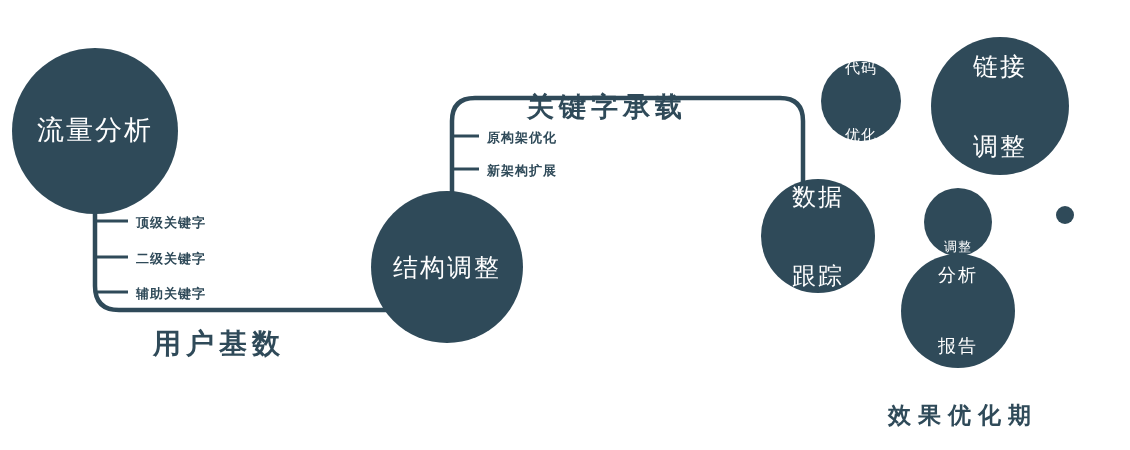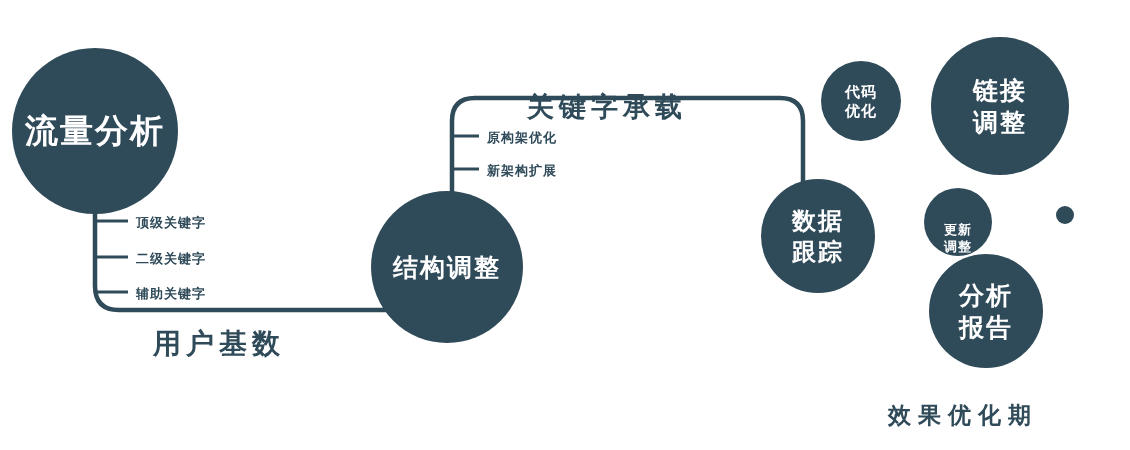--- a/index.html
+++ b/index.html
@@ -23,31 +23,32 @@
   .circle{
     position:absolute;
     border-radius:50%;
     background:var(--primary);
     color:var(--white);
     display:flex;
     flex-direction:column;
     align-items:center;
     justify-content:center;
     text-align:center;
-    font-weight:bold;
+    font-weight:normal;
     letter-spacing:2px;
     line-height:1.3;
+    gap:48px;
   }
-  .c-traffic{left:12px;top:48px;width:166px;height:166px;font-size:33px;text-align:center;}
+  .c-traffic{left:12px;top:48px;width:166px;height:166px;font-size:27px;text-align:center;}
   .c-structure{left:371px;top:191px;width:152px;height:152px;font-size:25px;}
   .c-tracking{left:761px;top:179px;width:114px;height:114px;font-size:24px;}
   .c-code{left:821px;top:61px;width:80px;height:80px;font-size:15px;letter-spacing:1px;}
   .c-link{left:931px;top:37px;width:138px;height:138px;font-size:25px;}
   .c-update{left:924px;top:188px;width:68px;height:68px;font-size:13px;letter-spacing:1px;justify-content:flex-end;}
-  .c-report{left:929px;top:254px;width:114px;height:114px;font-size:25px;}
+  .c-report{left:901px;top:254px;width:114px;height:114px;font-size:18px;}
   .c-dot{left:1056px;top:206px;width:18px;height:18px;}
   .flow-label{
     position:absolute;
     color:var(--primary);
     font-weight:bold;
     white-space:nowrap;
   }
   .l-keyword{left:527px;top:60px;font-size:27px;letter-spacing:5px;margin-top:29px;}
   .l-userbase{left:153px;top:325px;font-size:28px;letter-spacing:5px;}
   .l-effect{left:888px;top:400px;font-size:23px;letter-spacing:7px;}

